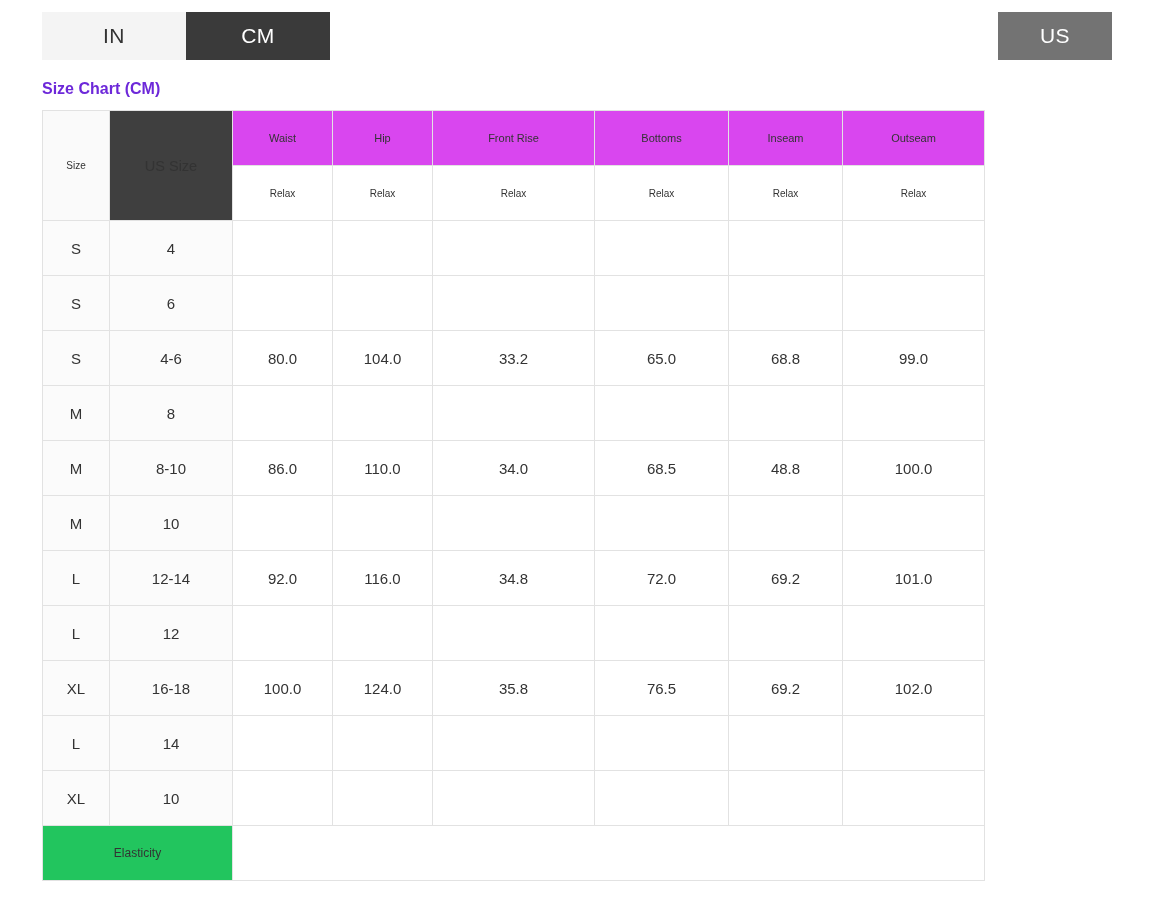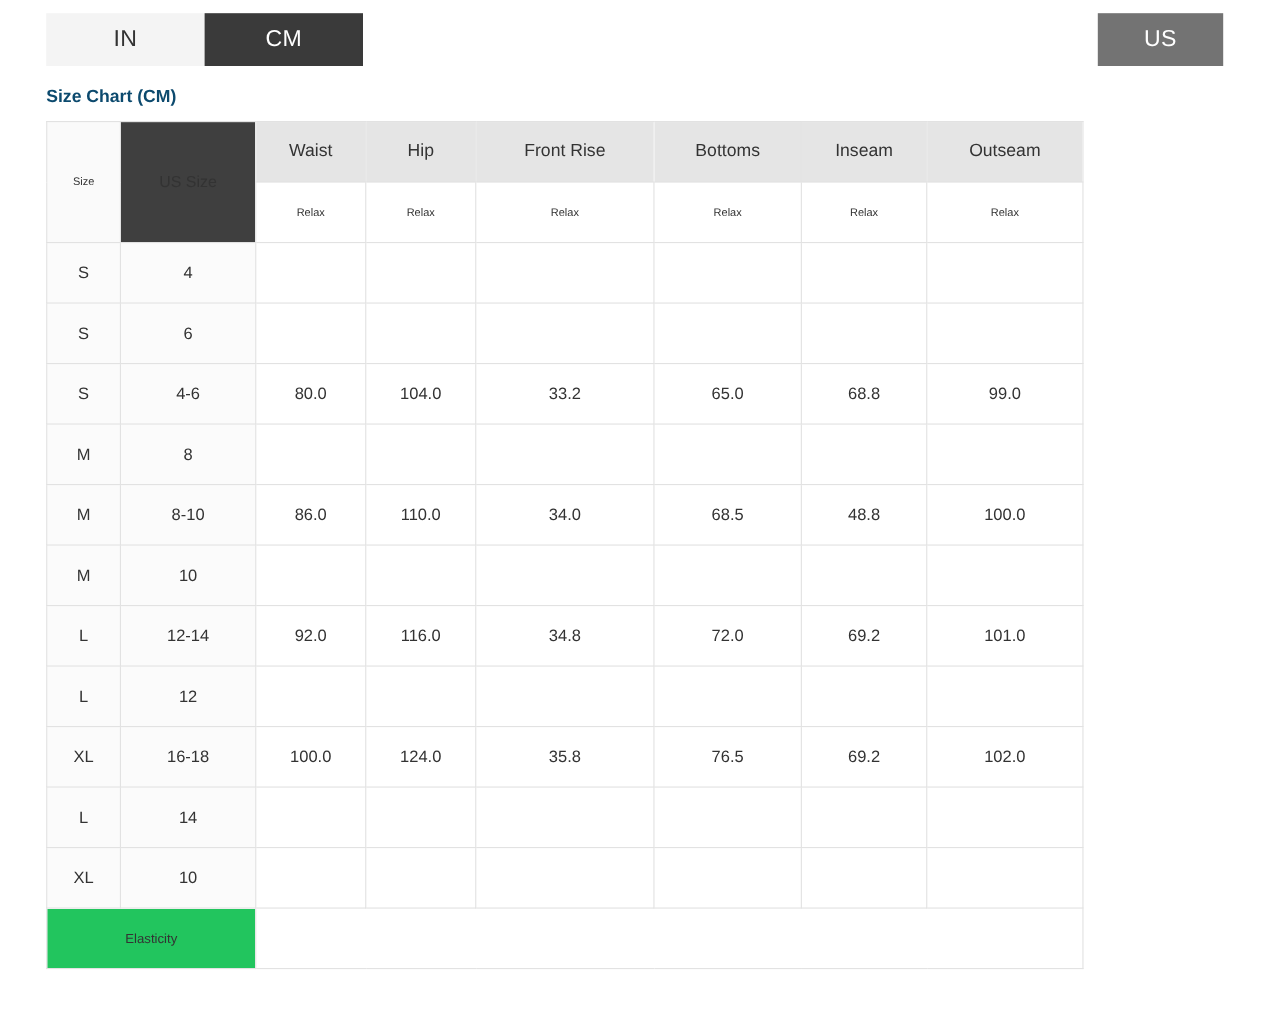--- a/index.html
+++ b/index.html
@@ -71,21 +71,21 @@
     color: #ffffff;
     cursor: pointer;
     user-select: none;
   }
 
   
   .chart-title {
     margin: 20px 0 12px 0;
     font-size: 16px;
     font-weight: bold;
-    color: #0c4a6e;
+    color: #6d28d9;
   }
 
   
   table.size-table {
     border-collapse: collapse;
     width: 938px;
     table-layout: fixed;
     font-size: 15px;
   }
   table.size-table th,
@@ -105,22 +105,22 @@
   col.c-ussize  { width: 123px; }
   col.c-waist   { width: 100px; }
   col.c-hip     { width: 100px; }
   col.c-front   { width: 162px; }
   col.c-bottoms { width: 134px; }
   col.c-inseam  { width: 114px; }
   col.c-outseam { width: 142px; }
 
   th.head-main {
     font-weight: bold;
-    font-size: 16px;
-    background: #e5e5e5;
+    font-size: 11px;
+    background: #d946ef;
     color: #222222;
   }
   th.head-size {
     font-weight: bold;
     font-size: 10px;
     background: #fafafa;
     color: #222222;
     height: 110px;
     vertical-align: middle;
   }

